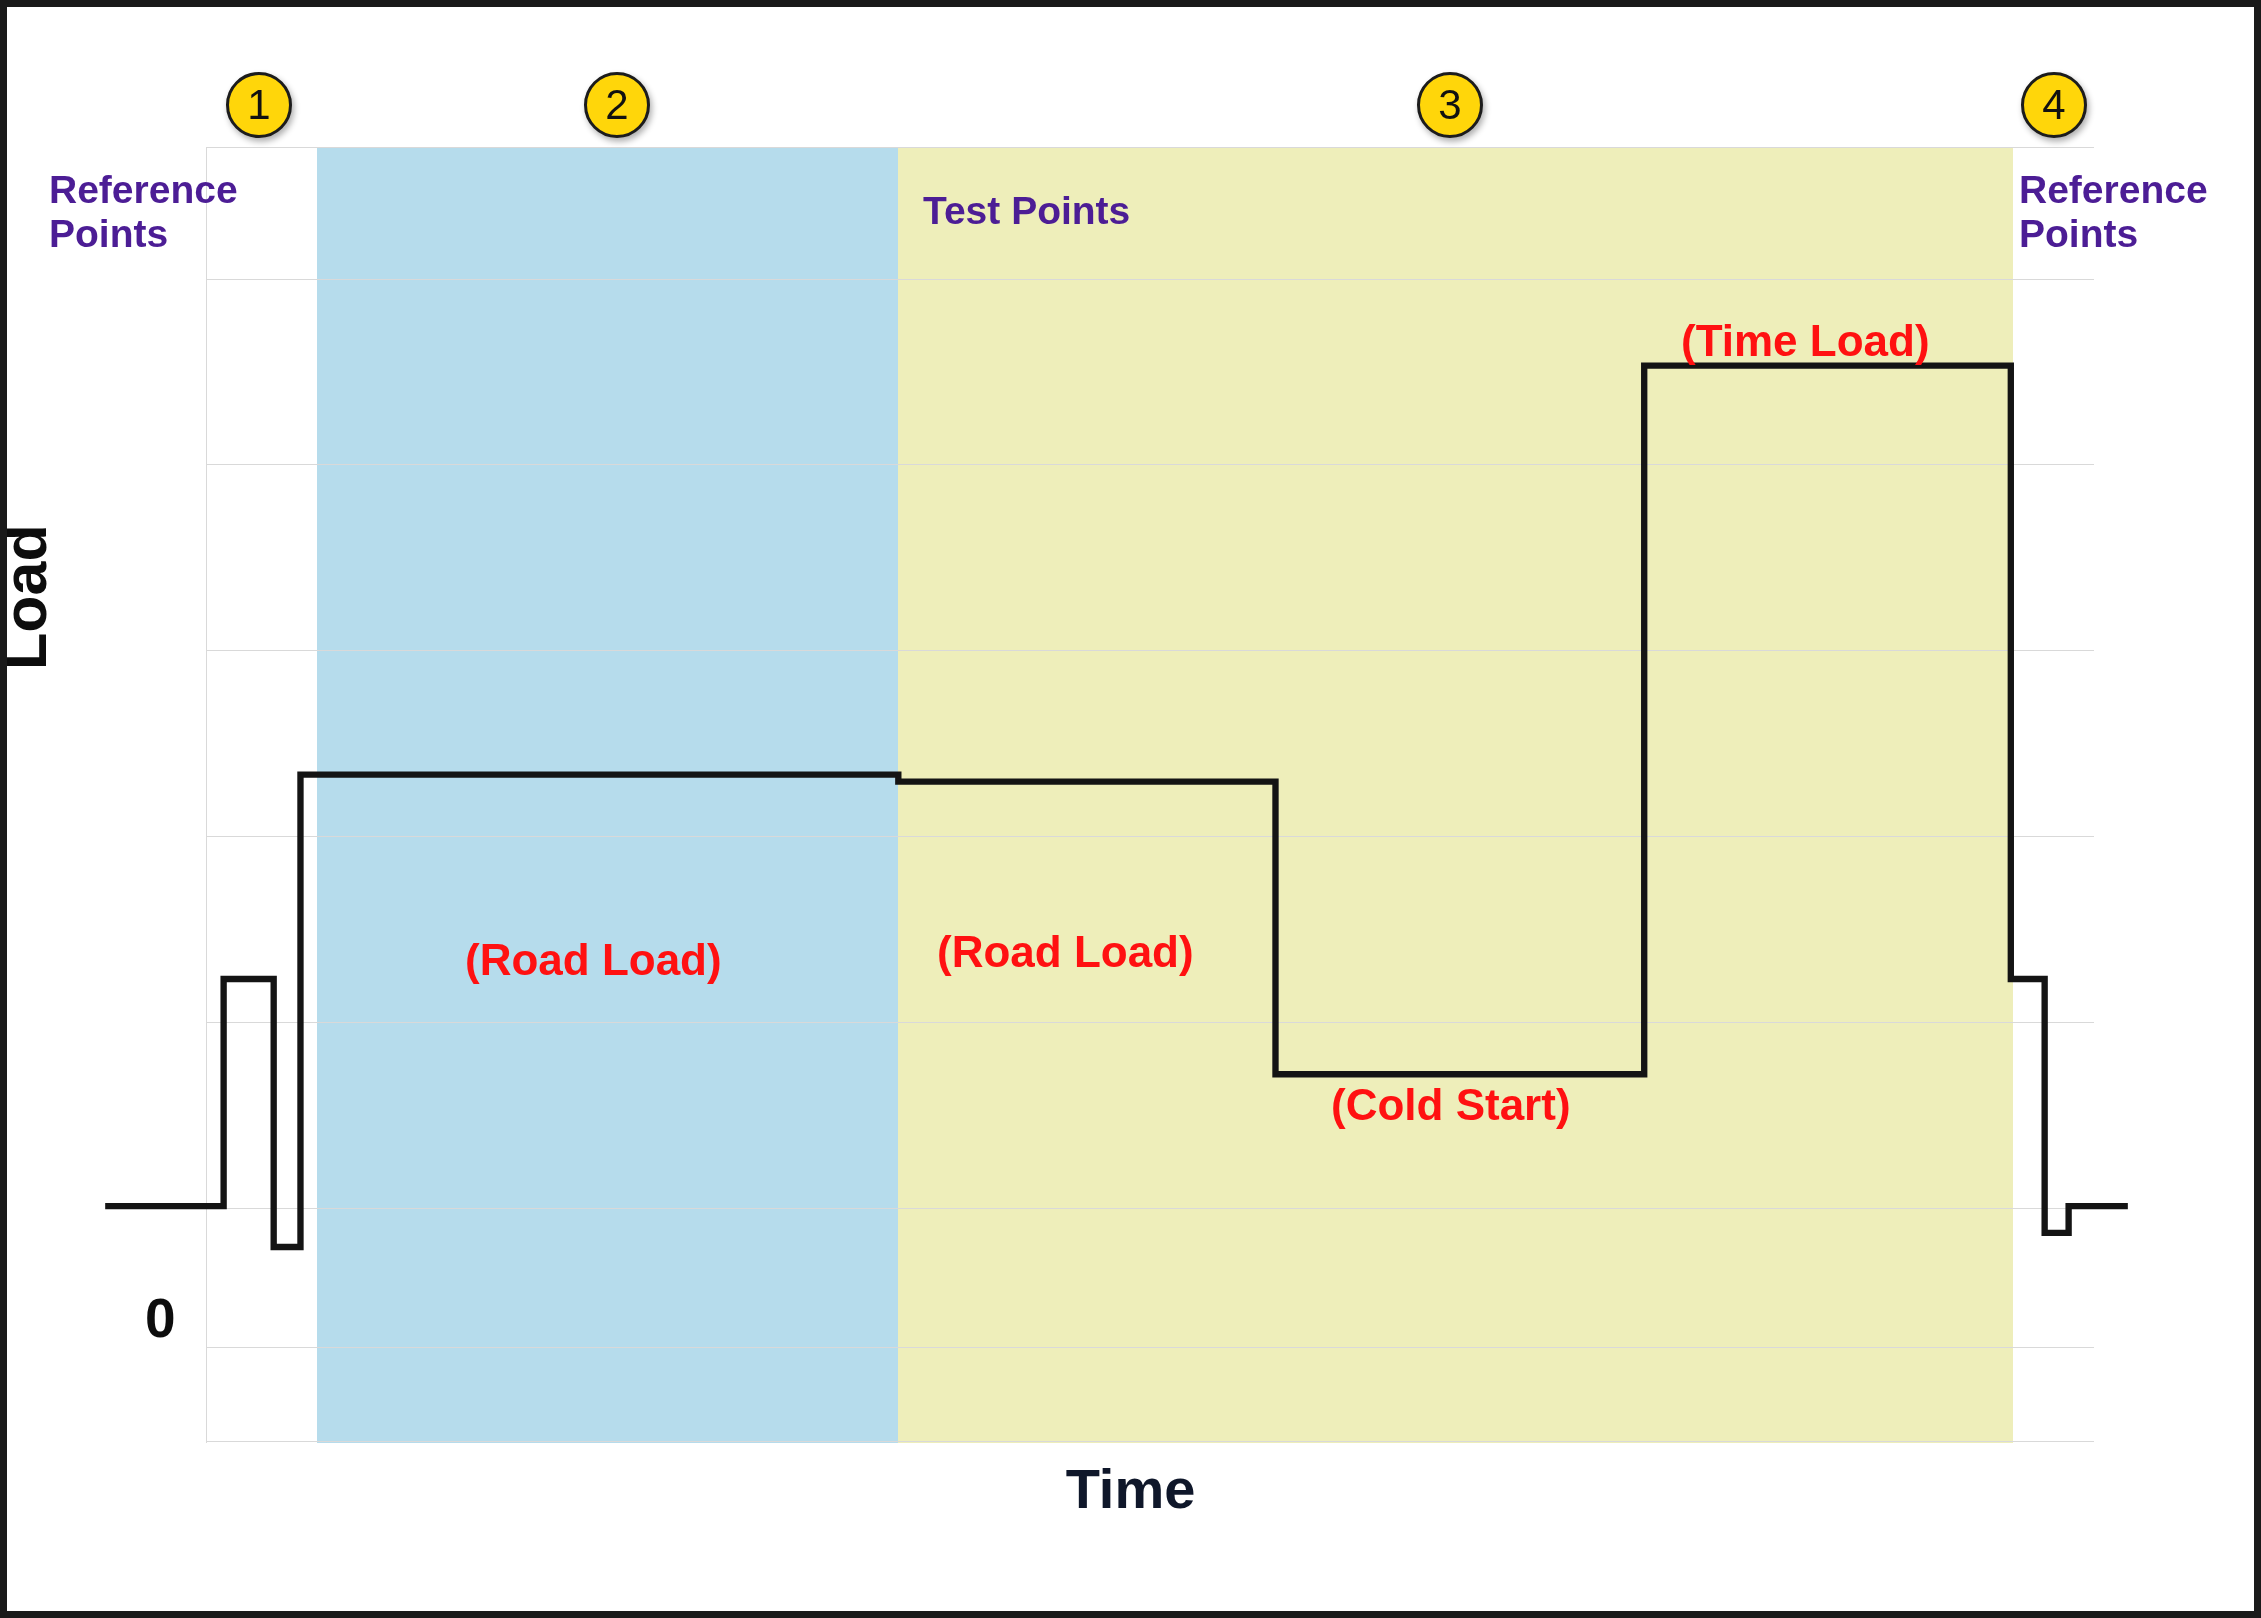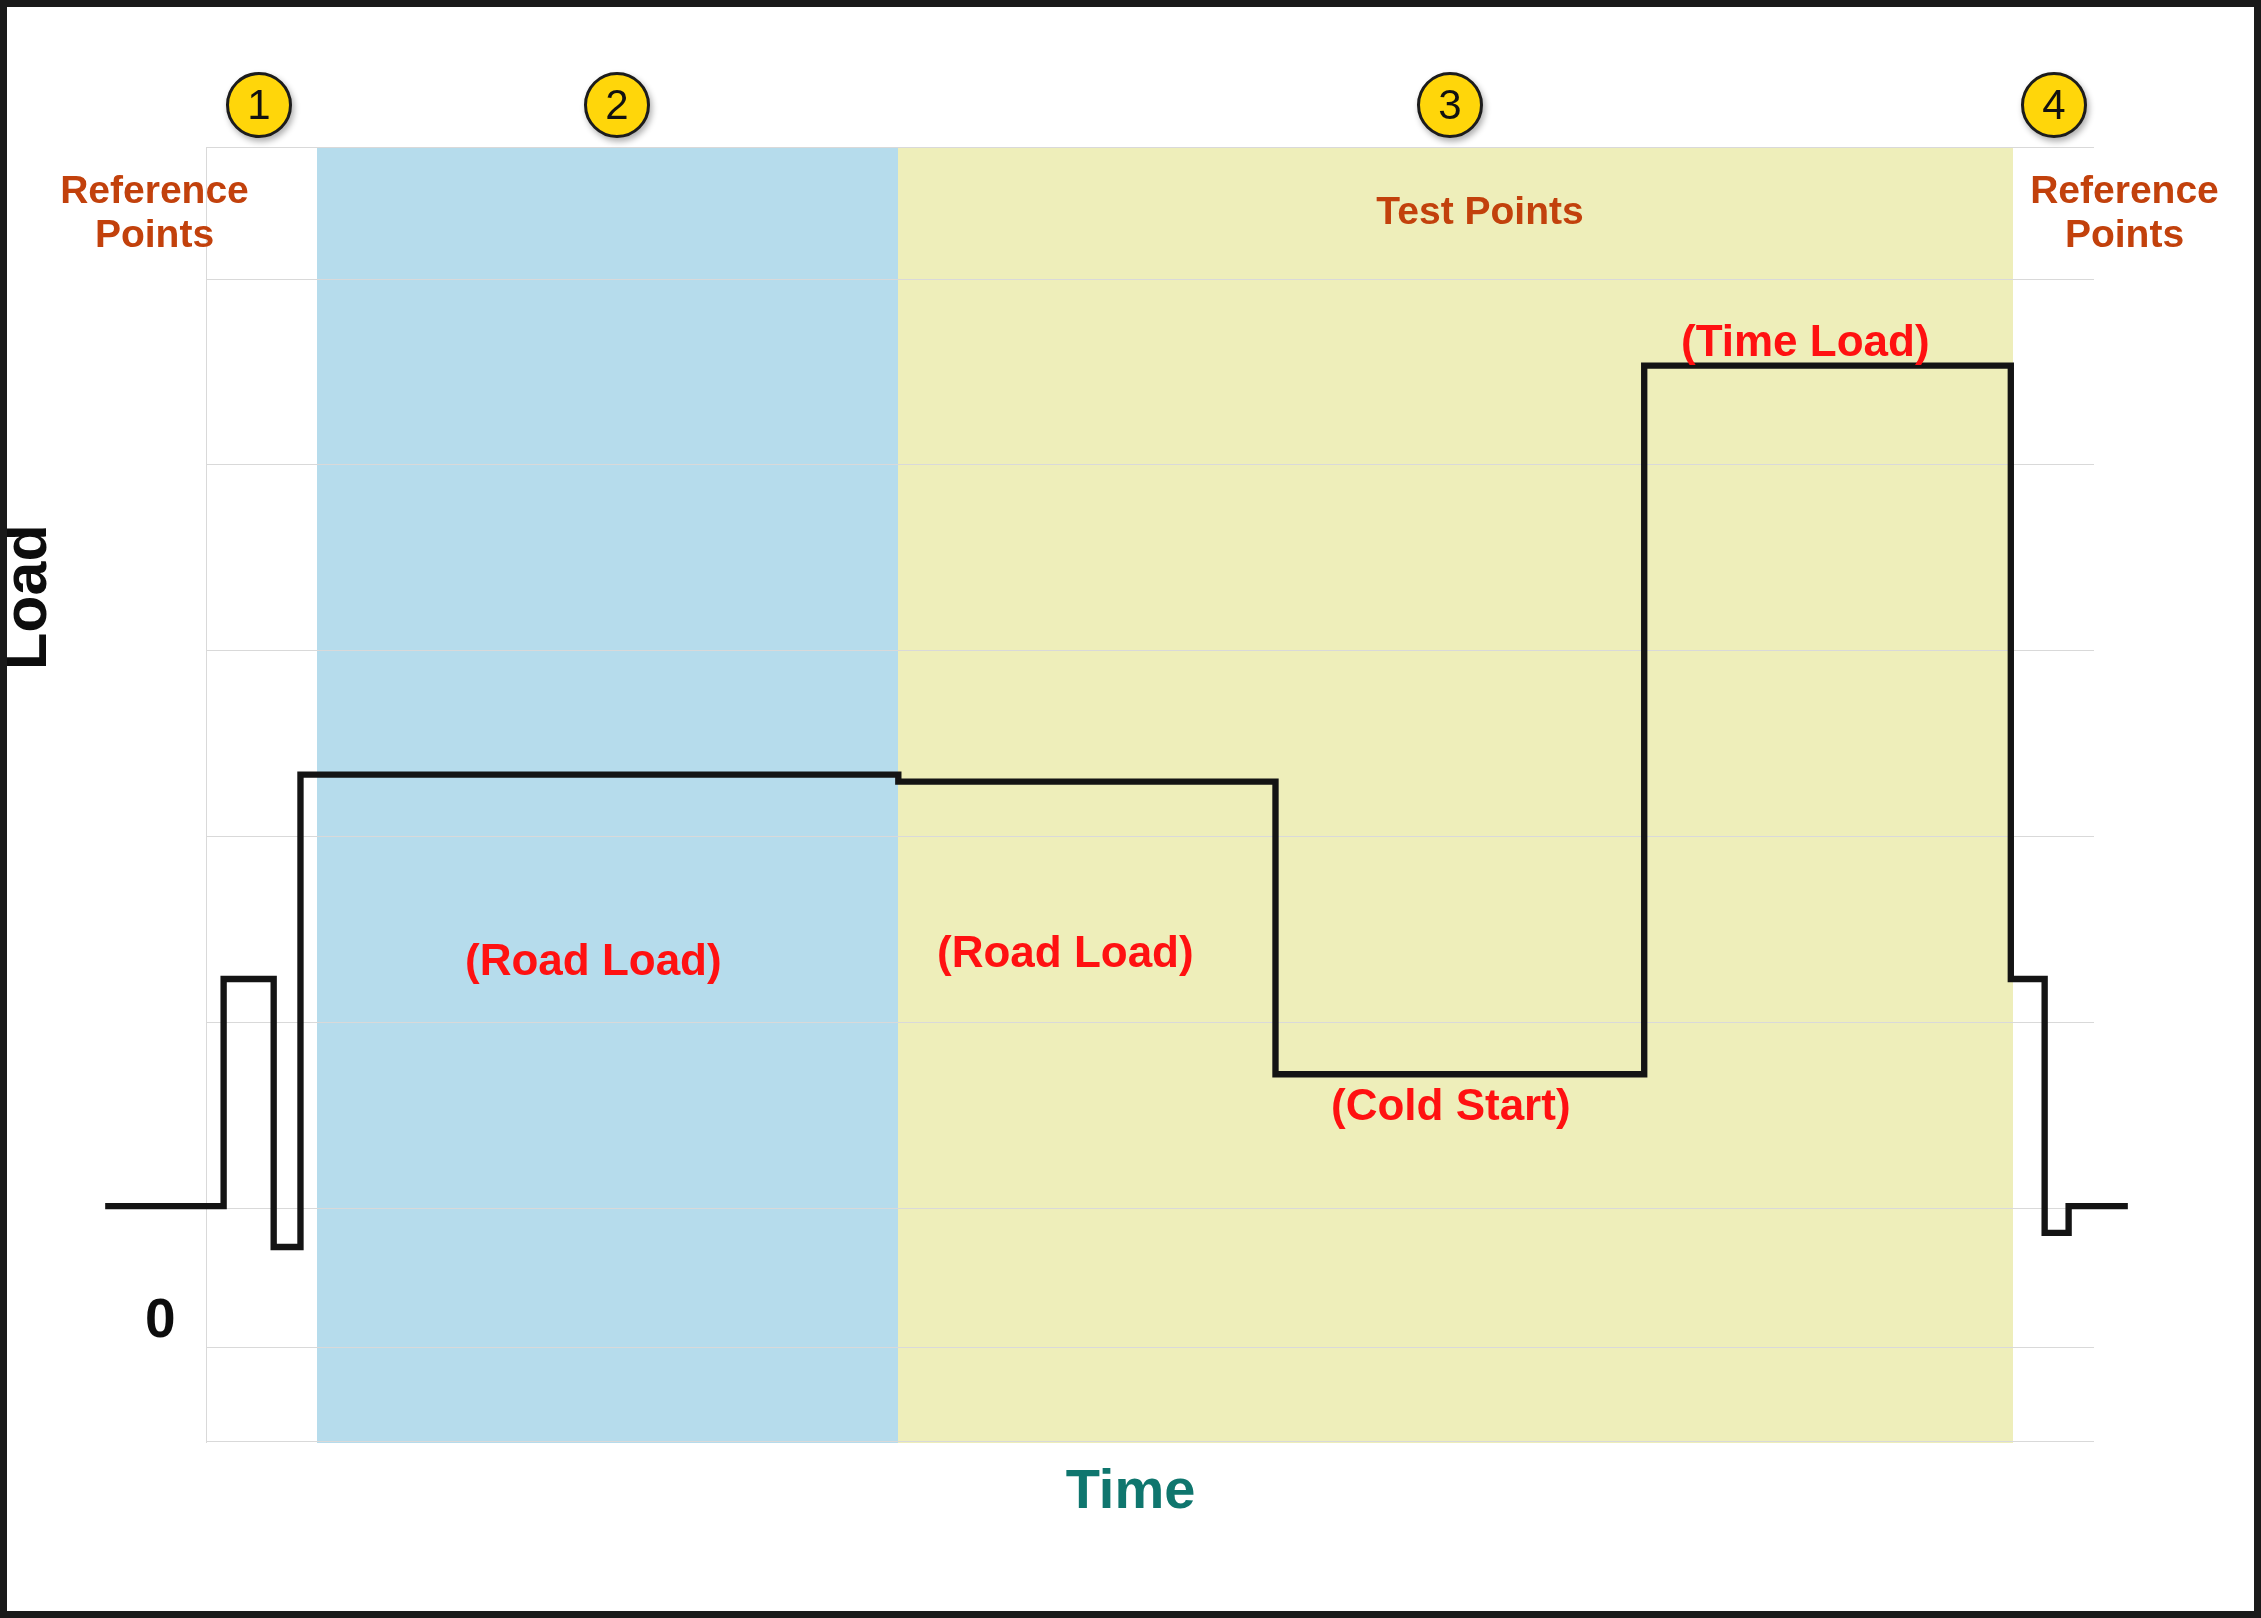--- a/index.html
+++ b/index.html
@@ -94,38 +94,37 @@
     white-space: nowrap;
   }
   #x-axis-title {
     position: absolute;
     left: 0;
     right: 0;
     top: 1449px;
     text-align: center;
     font-size: 56px;
     font-weight: bold;
-    color: #0f766e;
+    color: #0f172a;
   }
   #y-zero-tick {
     position: absolute;
     left: 138px;
     top: 1279px;
     font-size: 55px;
     font-weight: bold;
     color: #0d0d0d;
   }
 
   
   .region-heading {
     position: absolute;
     font-size: 39px;
     font-weight: bold;
-    color: #c2410c;
-    text-align: center;
+    color: #4c1d95;
     line-height: 1.12;
   }
   #heading-ref-left {
     left: 42px;
     top: 161px;
     width: 211px;
   }
   #heading-settling {
     left: 310px;
     top: 182px;

